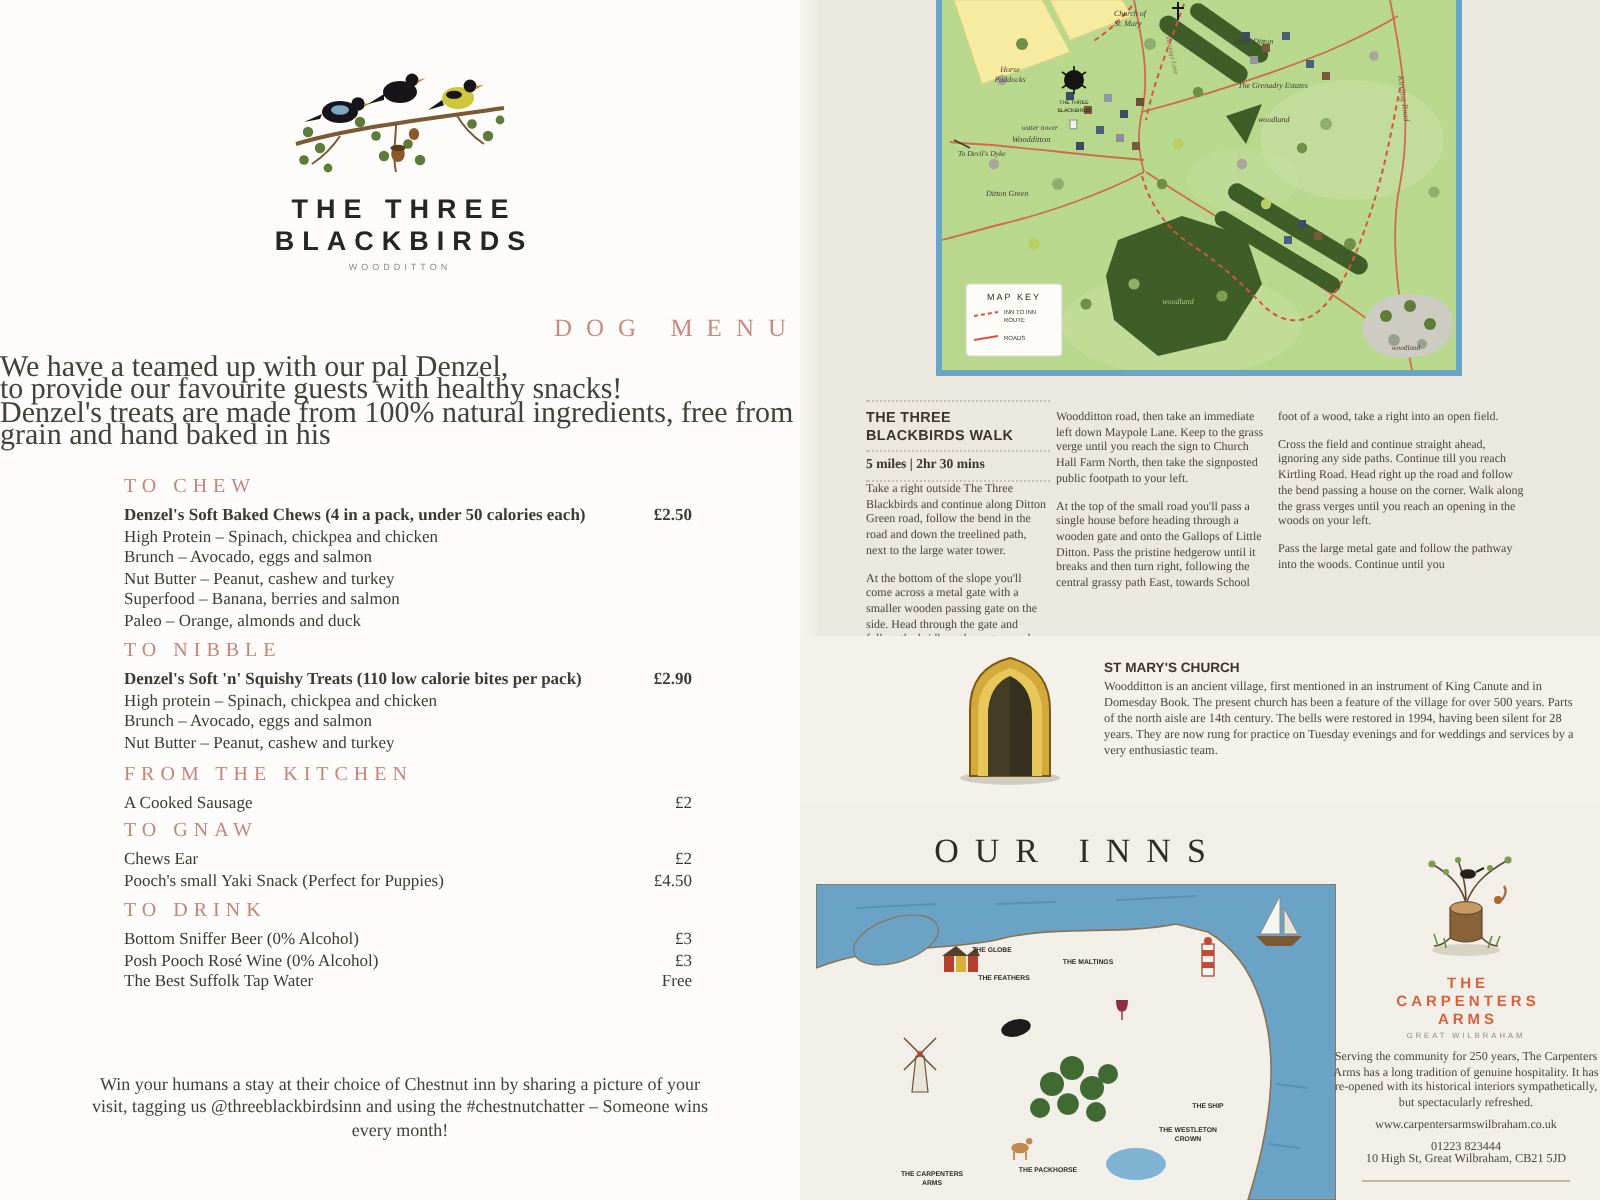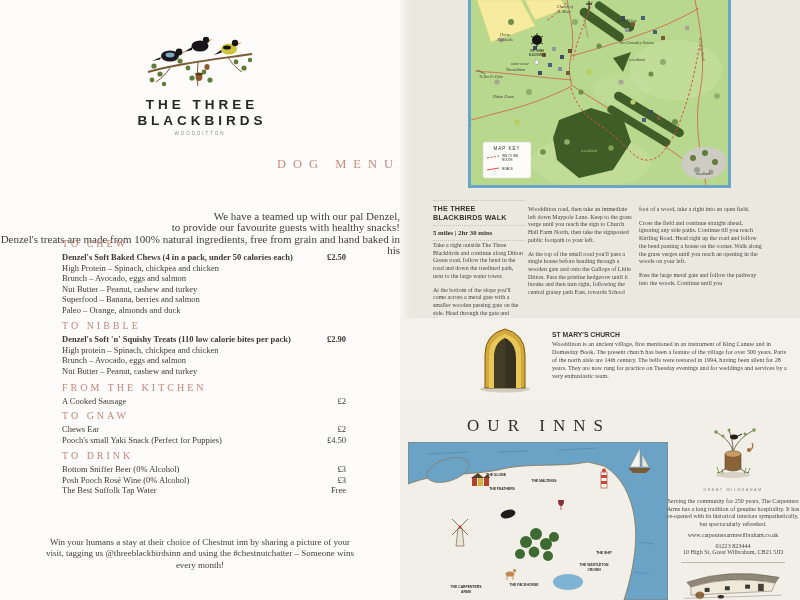--- a/index.html
+++ b/index.html
@@ -9,22 +9,22 @@
   
   #left{position:absolute;left:0;top:0;width:400px;height:600px;background:#fdfcfa;}
   #logo{position:absolute;left:140px;top:28px;width:120px;height:66px;}
   #brand{position:absolute;top:97px;left:0;width:400px;text-align:center;
          font-family:"Liberation Sans",sans-serif;font-weight:bold;font-size:13.5px;
          letter-spacing:4px;color:#262624;line-height:16px;padding-left:4px;box-sizing:border-box;}
   #brand-sub{position:absolute;top:131px;left:0;width:400px;text-align:center;
          font-family:"Liberation Sans",sans-serif;font-size:4.5px;letter-spacing:2px;color:#8c8c86;}
   #dog-menu{position:absolute;top:157px;left:0;width:400px;text-align:right;
          font-size:12.5px;letter-spacing:7px;color:#c9897d;padding-left:7px;box-sizing:border-box;}
-  #intro{position:absolute;top:179px;left:0;width:400px;text-align:right;
-         font-size:11px;line-height:11.4px;color:#44403a;margin-top:32px;}
+  #intro{position:absolute;top:179px;left:0;width:400px;text-align:left;
+         font-size:15px;line-height:11.4px;color:#44403a;}
   #menu{position:absolute;left:62px;top:238px;width:284px;}
   .msec{position:absolute;left:0;width:284px;}
   .mh{font-size:10px;letter-spacing:3px;color:#c4857b;margin-bottom:3px;}
   .mrow{display:flex;justify-content:space-between;font-size:8.5px;line-height:10.6px;color:#3e3a33;}
   .lead{font-weight:bold;}
   .item{font-size:8.5px;line-height:10.6px;color:#3e3a33;}
   #footer{position:absolute;top:537px;left:0;width:400px;text-align:center;
           font-size:9px;line-height:11.4px;color:#44403a;}
 
   
@@ -455,20 +455,25 @@
           <path d="M22,45 Q18,49 14,49 M38,45 Q42,49 46,49" stroke="#5a4630" stroke-width=".8" fill="none"></path>
           <g stroke="#6a8f3f" stroke-width=".8">
             <line x1="16" y1="49" x2="14" y2="43"></line>
               <line x1="20" y1="50" x2="19" y2="45"></line>
             <line x1="41" y1="50" x2="43" y2="44"></line>
               <line x1="45" y1="49" x2="47" y2="44"></line>
           </g>
           <circle cx="46" cy="26" r="2" fill="#a46a3a"></circle>
           <path d="M48,26 Q51,22 49,19" stroke="#a46a3a" stroke-width="1.2" fill="none"></path>
         </svg>
+        <div class="carp-name">
+          <div>THE</div>
+          <div>CARPENTERS</div>
+          <div>ARMS</div>
+        </div>
         <div class="carp-sub">GREAT WILBRAHAM</div>
         <div class="carp-body">Serving the community for 250 years, The Carpenters Arms has a long tradition of genuine hospitality. It has re-opened with its historical interiors sympathetically, but spectacularly refreshed.</div>
         <div class="carp-web">www.carpentersarmswilbraham.co.uk</div>
         <div class="carp-phone">01223 823444</div>
         <div class="carp-addr">10 High St, Great Wilbraham, CB21 5JD</div>
         <div class="carp-divider"></div>
         <svg width="112" height="34" viewBox="0 0 130 42">
           <path d="M8,20 Q60,2 122,14 L117,21 Q60,11 13,26 Z" fill="#8f887a" stroke="#55503f" stroke-width=".6"></path>
           <path d="M13,26 L13,36 L113,31 L117,21 Q60,11 13,26 Z" fill="#efe9da" stroke="#6b6150" stroke-width=".6"></path>
           <rect x="30" y="27" width="6" height="5" fill="#3a3a34"></rect>

